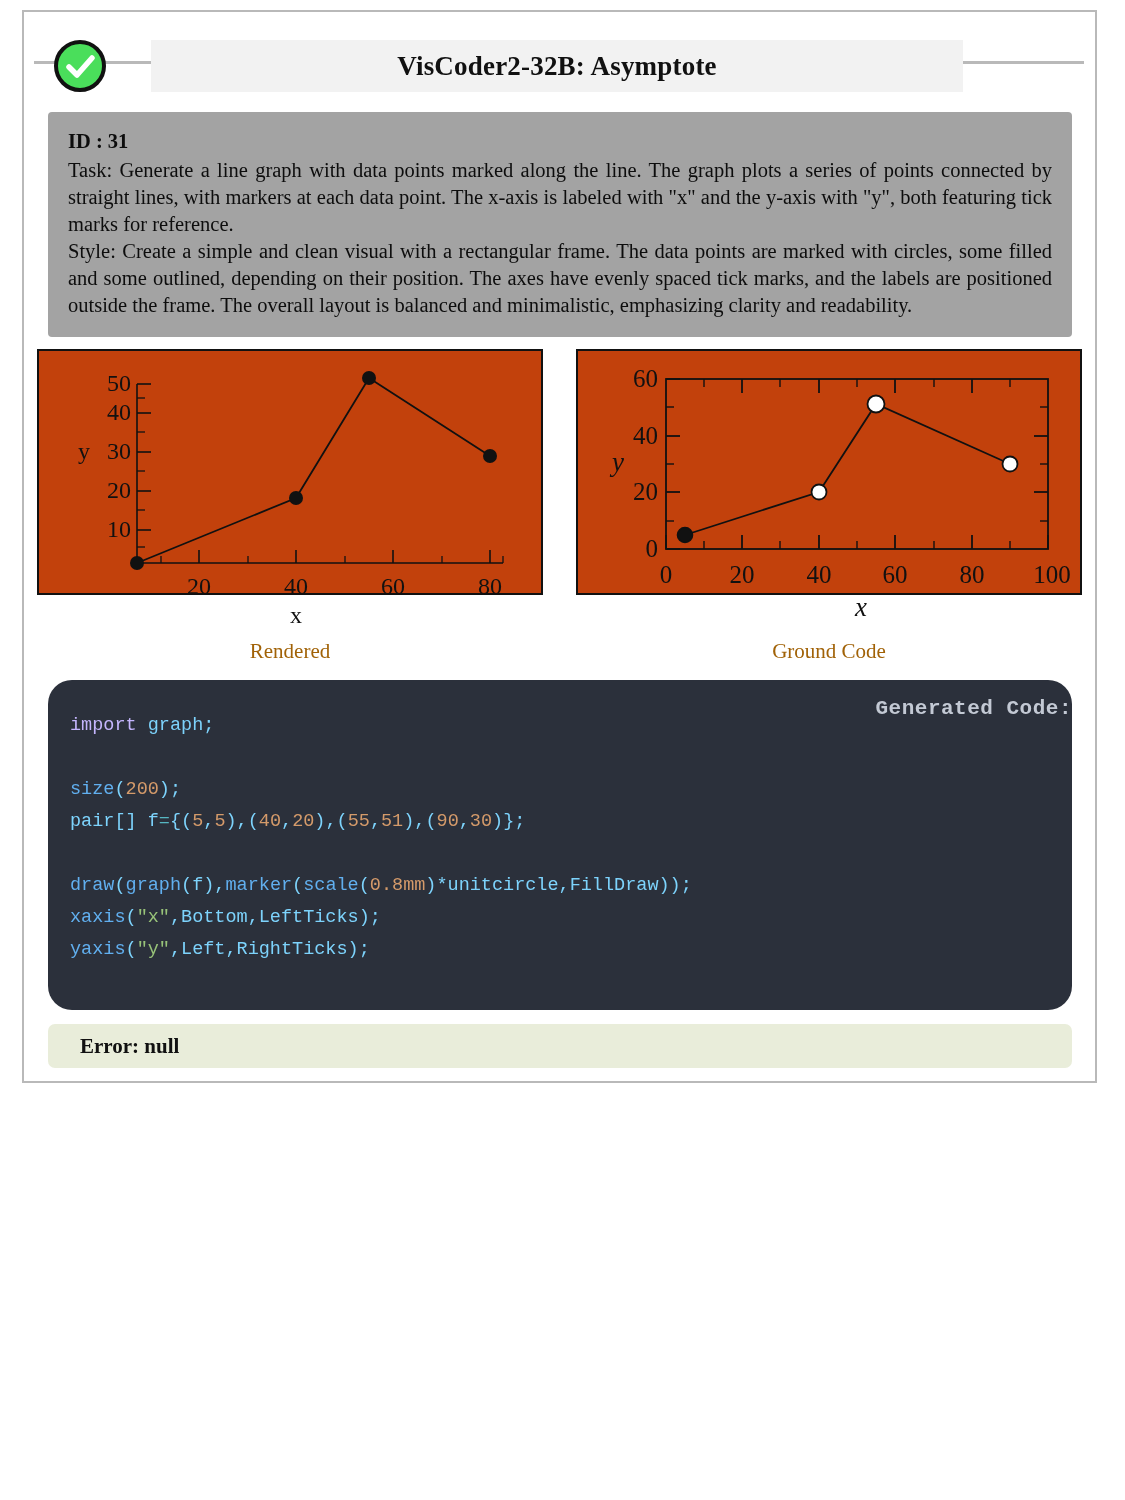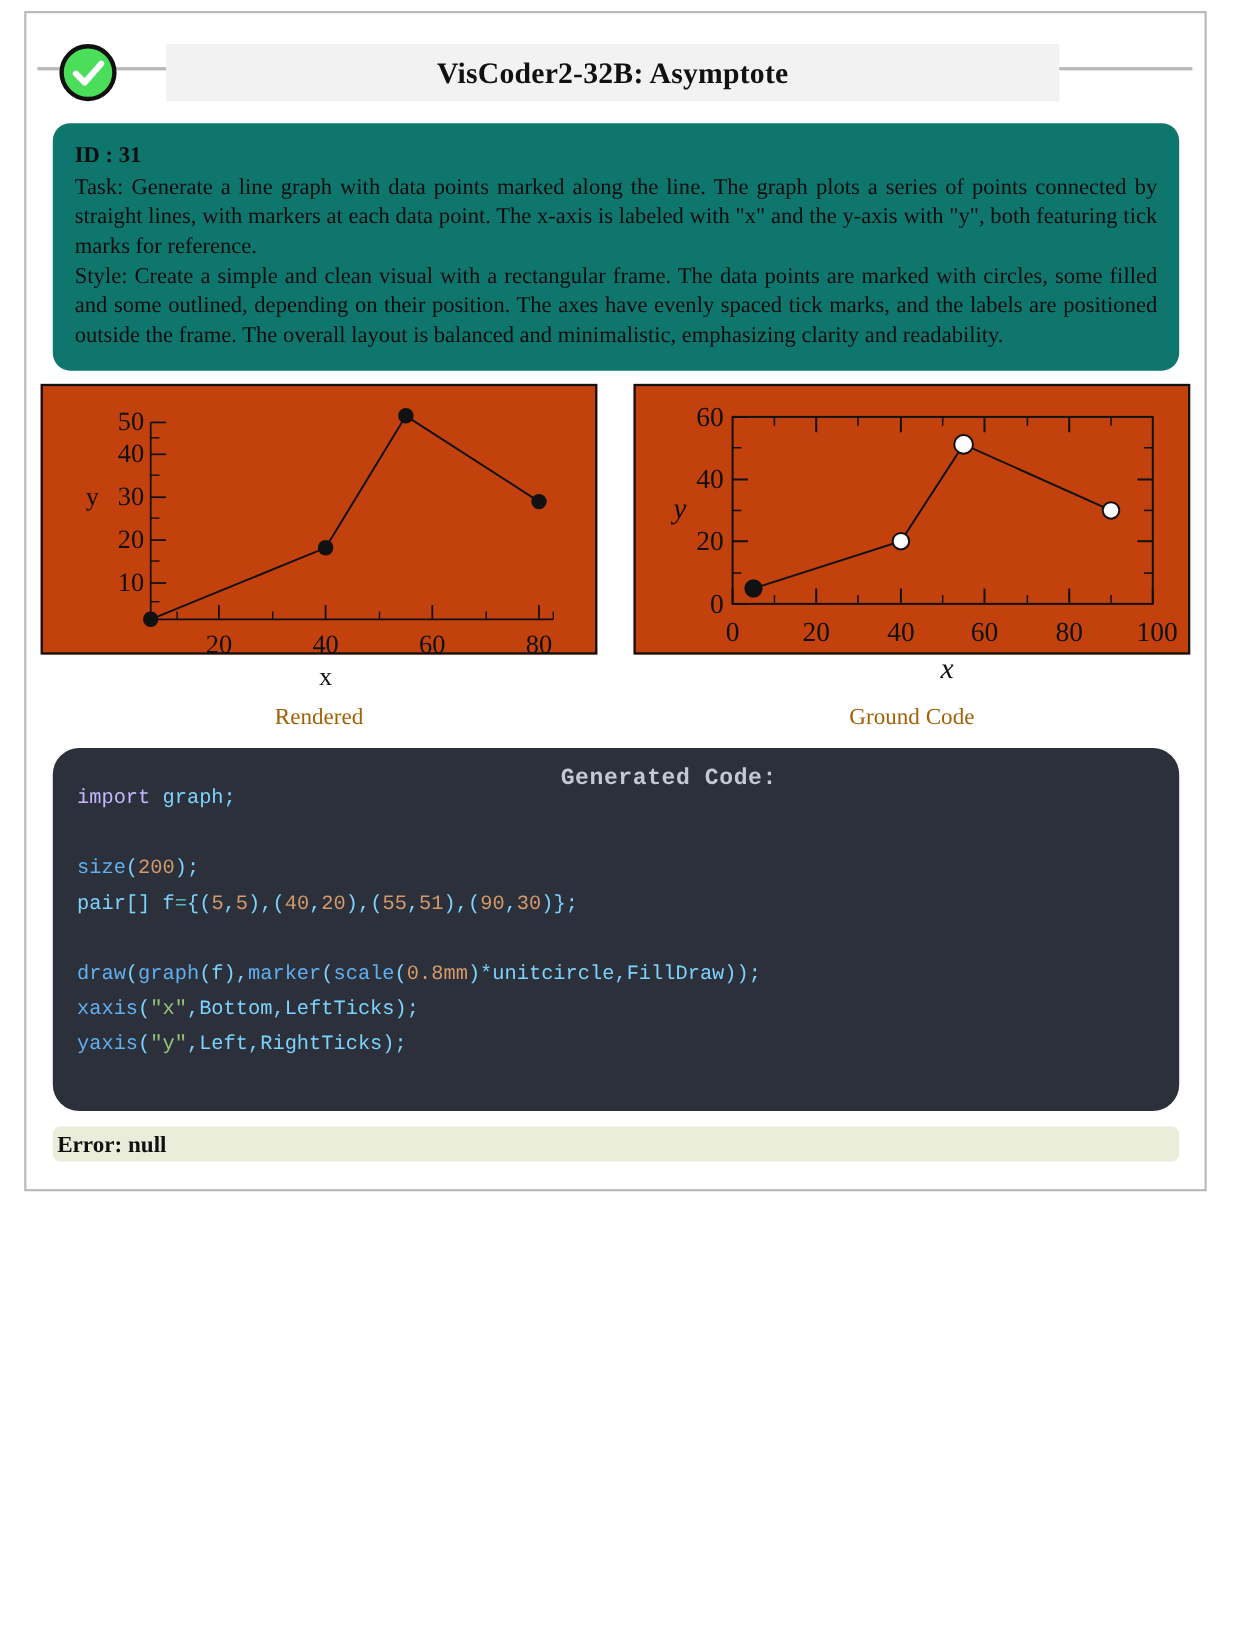--- a/index.html
+++ b/index.html
@@ -66,22 +66,22 @@
     top: 8px;
     width: 56px;
     height: 56px;
   }
   
   .task-panel {
     position: absolute;
     left: 24px;
     top: 100px;
     width: 1024px;
-    background: #0f766e;
-    border-radius: 16px;
+    background: #a3a3a3;
+    border-radius: 4px;
     padding: 16px 20px 18px 20px;
     box-sizing: border-box;
   }
   .task-line {
     font-family: "Liberation Serif", serif;
     font-size: 20.5px;
     line-height: 27px;
     color: #0d0d0d;
     text-align: justify;
     margin: 0;
@@ -132,27 +132,26 @@
     background: #2b303b;
     border-radius: 24px;
     box-sizing: border-box;
     overflow: hidden;
   }
   .code-title {
     position: absolute;
     top: 17px;
     left: 0;
     width: 1024px;
-    text-align: center;
+    text-align: right;
     font-family: "Liberation Mono", monospace;
     font-size: 21px;
     font-weight: bold;
     color: #c3c9d4;
     letter-spacing: 0.5px;
-    margin-left: 48px;
   }
   .code-body {
     position: absolute;
     left: 22px;
     top: 30px;
     width: 990px;
     font-family: "Liberation Mono", monospace;
     font-size: 18.5px;
     line-height: 32px;
     white-space: pre;
@@ -163,27 +162,27 @@
   .tok-num     { color: #d49a6a; text-align: center; }
   .tok-str     { color: #98c379; }
   .tok-op      { color: #56b6c2; }
   .tok-plain   { color: #7dd3fc; }
   
   .error-panel {
     position: absolute;
     left: 24px;
     top: 1012px;
     width: 1024px;
-    height: 32px;
+    height: 44px;
     background: #e9edda;
     border-radius: 7px;
     display: flex;
     align-items: center;
     box-sizing: border-box;
-    padding-left: 4px;
+    padding-left: 32px;
   }
   .error-text {
     font-family: "Liberation Serif", serif;
     font-size: 21px;
     font-weight: bold;
     color: #111;
   }
   svg { display: block; }
 </style>
 </head>

